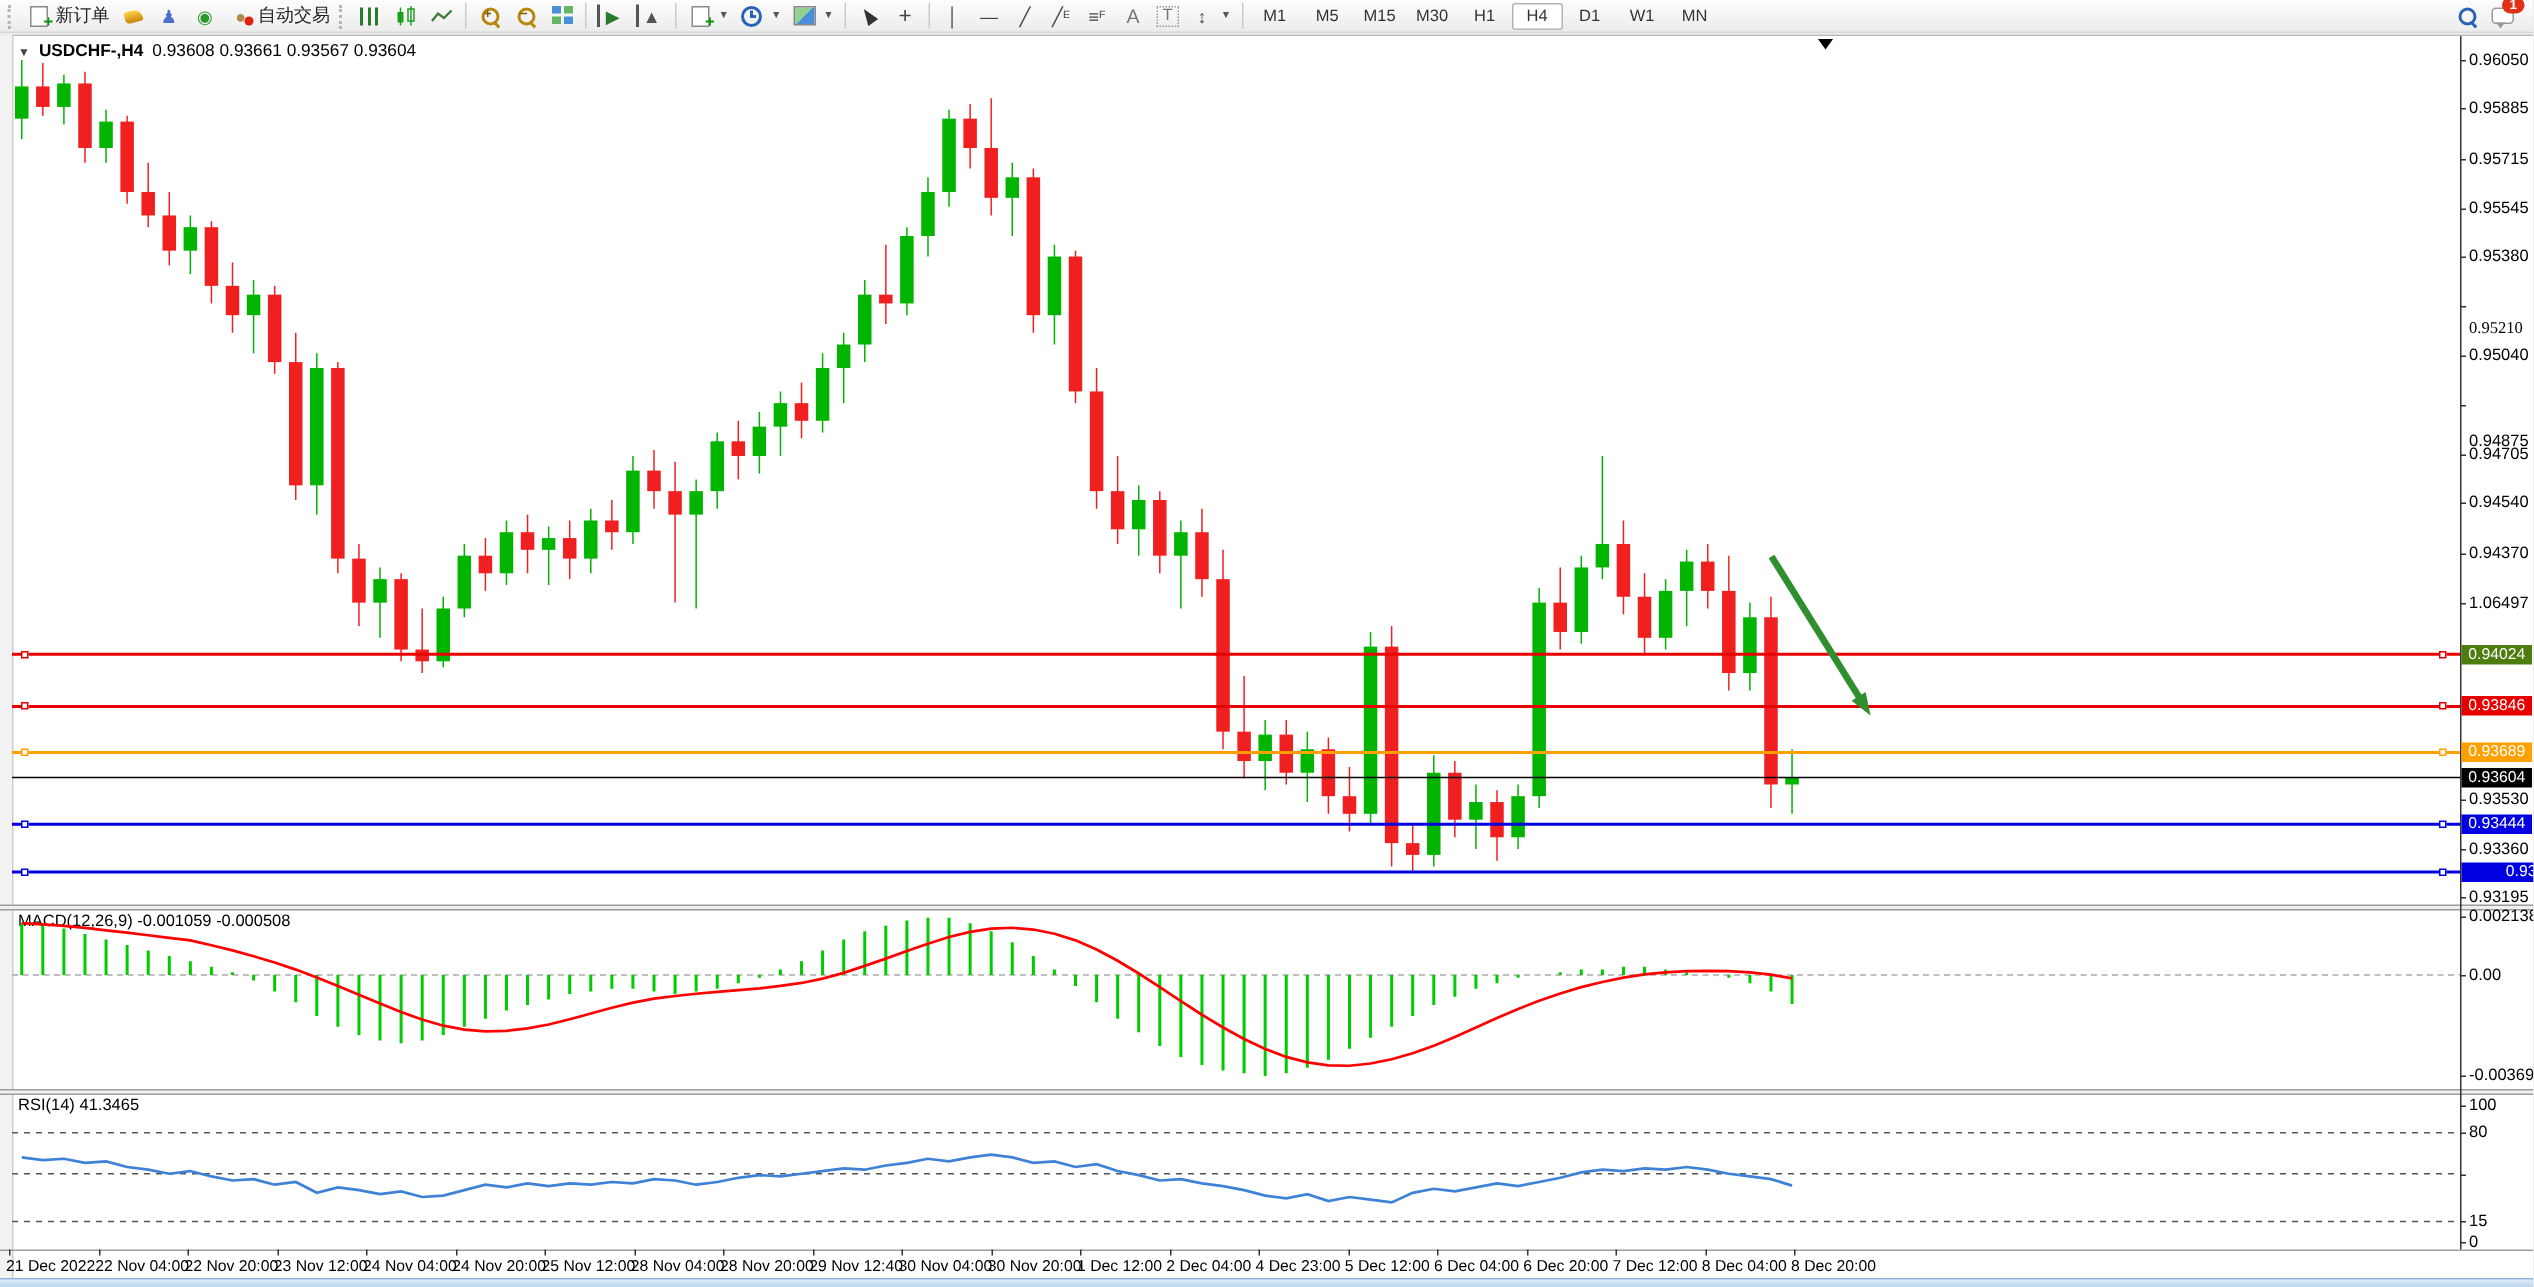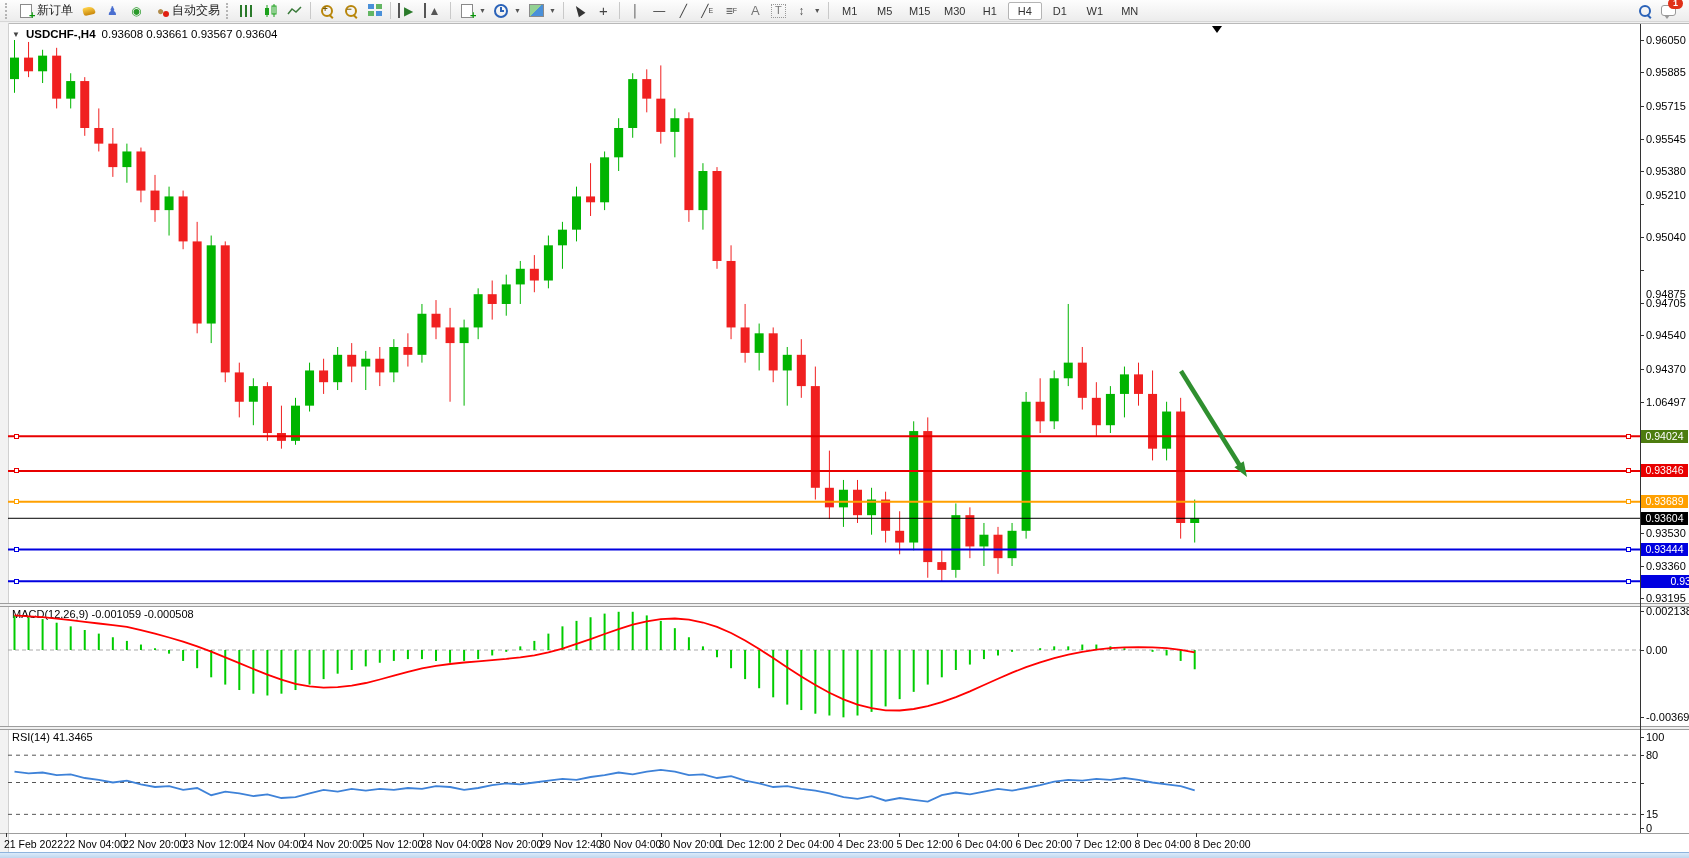--- a/index.html
+++ b/index.html
@@ -714,40 +714,40 @@
       <div class="axlab" style="top: 34px;">0.96050</div>
       <div class="tick" style="top: 72.2641px;"></div>
       <div class="axlab" style="top: 66.2641px;">0.95885</div>
       <div class="tick" style="top: 105.506px;"></div>
       <div class="axlab" style="top: 99.5059px;">0.95715</div>
       <div class="tick" style="top: 138.748px;"></div>
       <div class="axlab" style="top: 132.748px;">0.95545</div>
       <div class="tick" style="top: 171.012px;"></div>
       <div class="axlab" style="top: 165.012px;">0.95380</div>
       <div class="tick" style="top: 204.254px;"></div>
-      <div class="axlab" style="top: 189px;">0.95210</div>
+      <div class="axlab" style="top: 213px; font-family: Liberation Serif, serif;">0.95210</div>
       <div class="tick" style="top: 237.495px;"></div>
       <div class="axlab" style="top: 231.495px;">0.95040</div>
       <div class="tick" style="top: 269.76px;"></div>
       <div class="axlab" style="top: 263.76px; margin-top: 24px;">0.94875</div>
       <div class="tick" style="top: 303.001px;"></div>
       <div class="axlab" style="top: 297.001px;">0.94705</div>
       <div class="tick" style="top: 335.265px;"></div>
       <div class="axlab" style="top: 329.265px;">0.94540</div>
       <div class="tick" style="top: 368.507px;"></div>
       <div class="axlab" style="top: 362.507px;">0.94370</div>
       <div class="tick" style="top: 401.749px;"></div>
       <div class="axlab" style="top: 395.749px;">1.06497</div>
       <div class="tick" style="top: 532.761px;"></div>
       <div class="axlab" style="top: 526.761px;">0.93530</div>
       <div class="tick" style="top: 566.003px;"></div>
       <div class="axlab" style="top: 560.003px;">0.93360</div>
       <div class="tick" style="top: 598.267px;"></div>
       <div class="axlab" style="top: 592.267px;">0.93195</div>
-      <div class="tlab" style="left: 4px;">21 Feb 2022</div>
+      <div class="tlab" style="left: 4px;">21 Dec 2022</div>
       <div class="ttick" style="left: 6px;"></div>
       <div class="tlab" style="left: 63.5px;">22 Nov 04:00</div>
       <div class="ttick" style="left: 65.5px;"></div>
       <div class="tlab" style="left: 123px;">22 Nov 20:00</div>
       <div class="ttick" style="left: 125px;"></div>
       <div class="tlab" style="left: 182.5px;">23 Nov 12:00</div>
       <div class="ttick" style="left: 184.5px;"></div>
       <div class="tlab" style="left: 242px;">24 Nov 04:00</div>
       <div class="ttick" style="left: 244px;"></div>
       <div class="tlab" style="left: 301.5px;">24 Nov 20:00</div>

